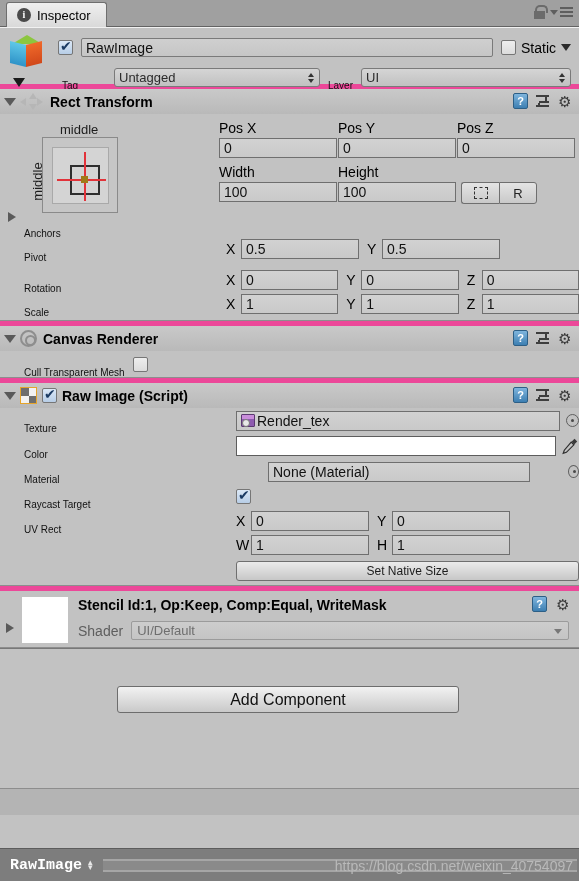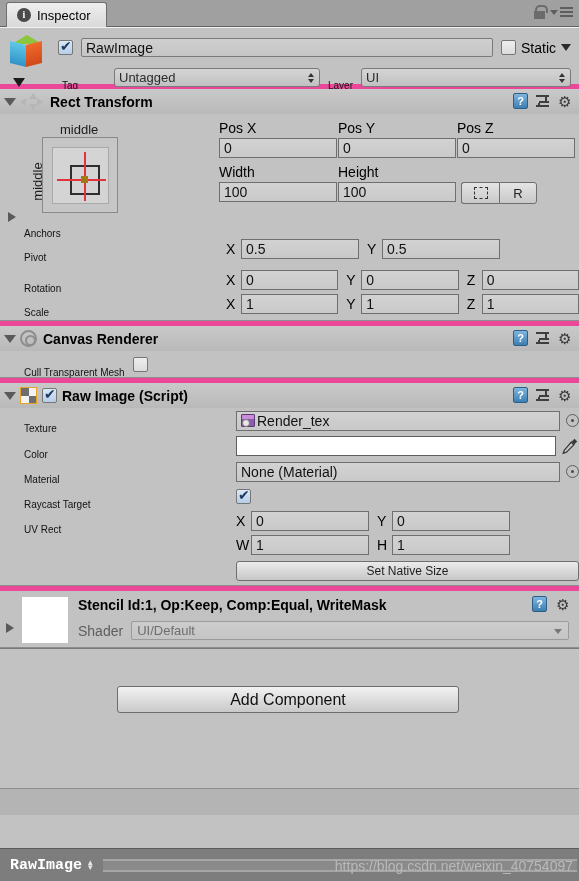--- a/index.html
+++ b/index.html
@@ -533,21 +533,21 @@
         <span class="lbl" style="width:212px;flex:0 0 auto;">Color</span>
         <span class="colorswatch" style="width:324px;"></span>
         <span class="eyedropper">
           <svg width="18" height="18" viewBox="0 0 18 18" aria-hidden="true">
             <path d="M13.5 1.8 L16.2 4.5 L13.2 7.5 L10.5 4.8 Z" fill="#3a3a3a"></path>
             <path d="M10.2 5.1 L12.9 7.8 L5.4 15.3 L2.2 16.4 L3.3 13.2 Z" fill="none" stroke="#2e2e2e" stroke-width="1.2"></path>
           </svg>
         </span>
       </div>
 
-      <div class="row" style="height:25px;">
+      <div class="row" style="height:25px;gap:32px;">
         <span class="lbl" style="width:212px;flex:0 0 auto;">Material</span>
         <span class="field" style="width:324px;">None (Material)</span>
         <span class="dot-sel"></span>
       </div>
 
       <div class="row" style="height:25px;">
         <span class="lbl" style="width:212px;flex:0 0 auto;">Raycast Target</span>
         <span class="chk on"></span>
       </div>
 

